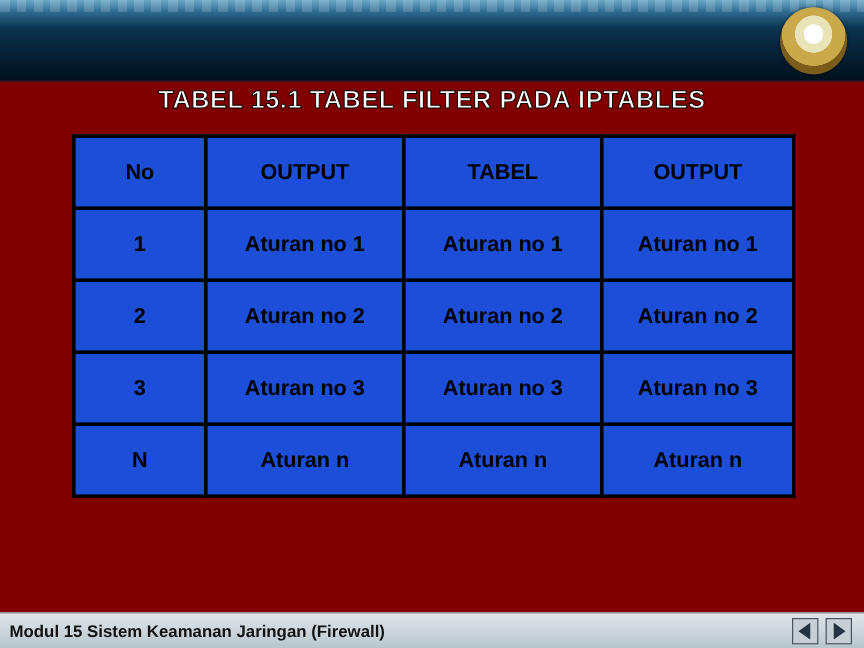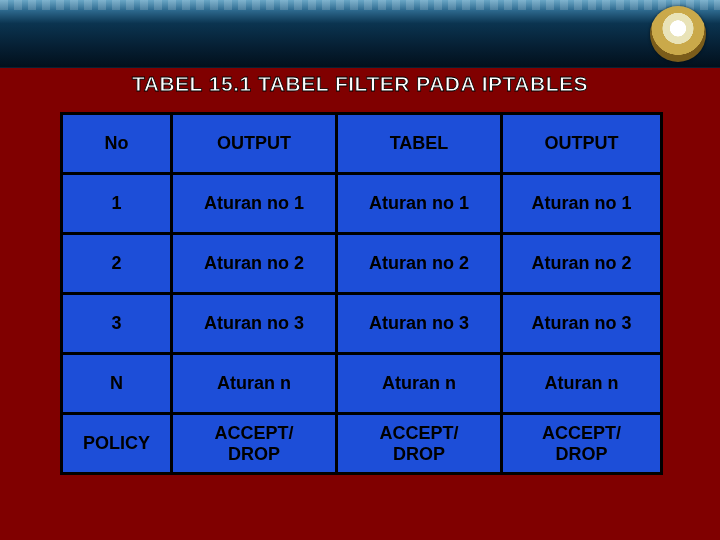--- a/index.html
+++ b/index.html
@@ -113,23 +113,36 @@
           <td>Aturan no 3</td>
           <td>Aturan no 3</td>
           <td>Aturan no 3</td>
         </tr>
         <tr>
           <td>N</td>
           <td>Aturan n</td>
           <td>Aturan n</td>
           <td>Aturan n</td>
         </tr>
-        <tr>
-          <td>POLICY</td>
-          <td class="policy-cell">ACCEPT/<br>DROP</td>
-          <td class="policy-cell">ACCEPT/<br>DROP</td>
-          <td class="policy-cell">ACCEPT/<br>DROP</td>
-        </tr>
       </tbody>
     </table>
   </div>
 
+  <div class="footer">
+    <div class="footer-text">Modul 15 Sistem Keamanan Jaringan (Firewall)</div>
+    <div class="nav">
+      <button>
+        <span>
+          <svg viewBox="0 0 10 10" fill="#243241">
+              <polygon points="8,0 8,10 1,5"></polygon>
+            </svg>
+        </span>
+      </button>
+      <button>
+        <span>
+          <svg viewBox="0 0 10 10" fill="#243241">
+              <polygon points="2,0 2,10 9,5"></polygon>
+            </svg>
+        </span>
+      </button>
+    </div>
+  </div>
 </div>
 
 </body></html>

